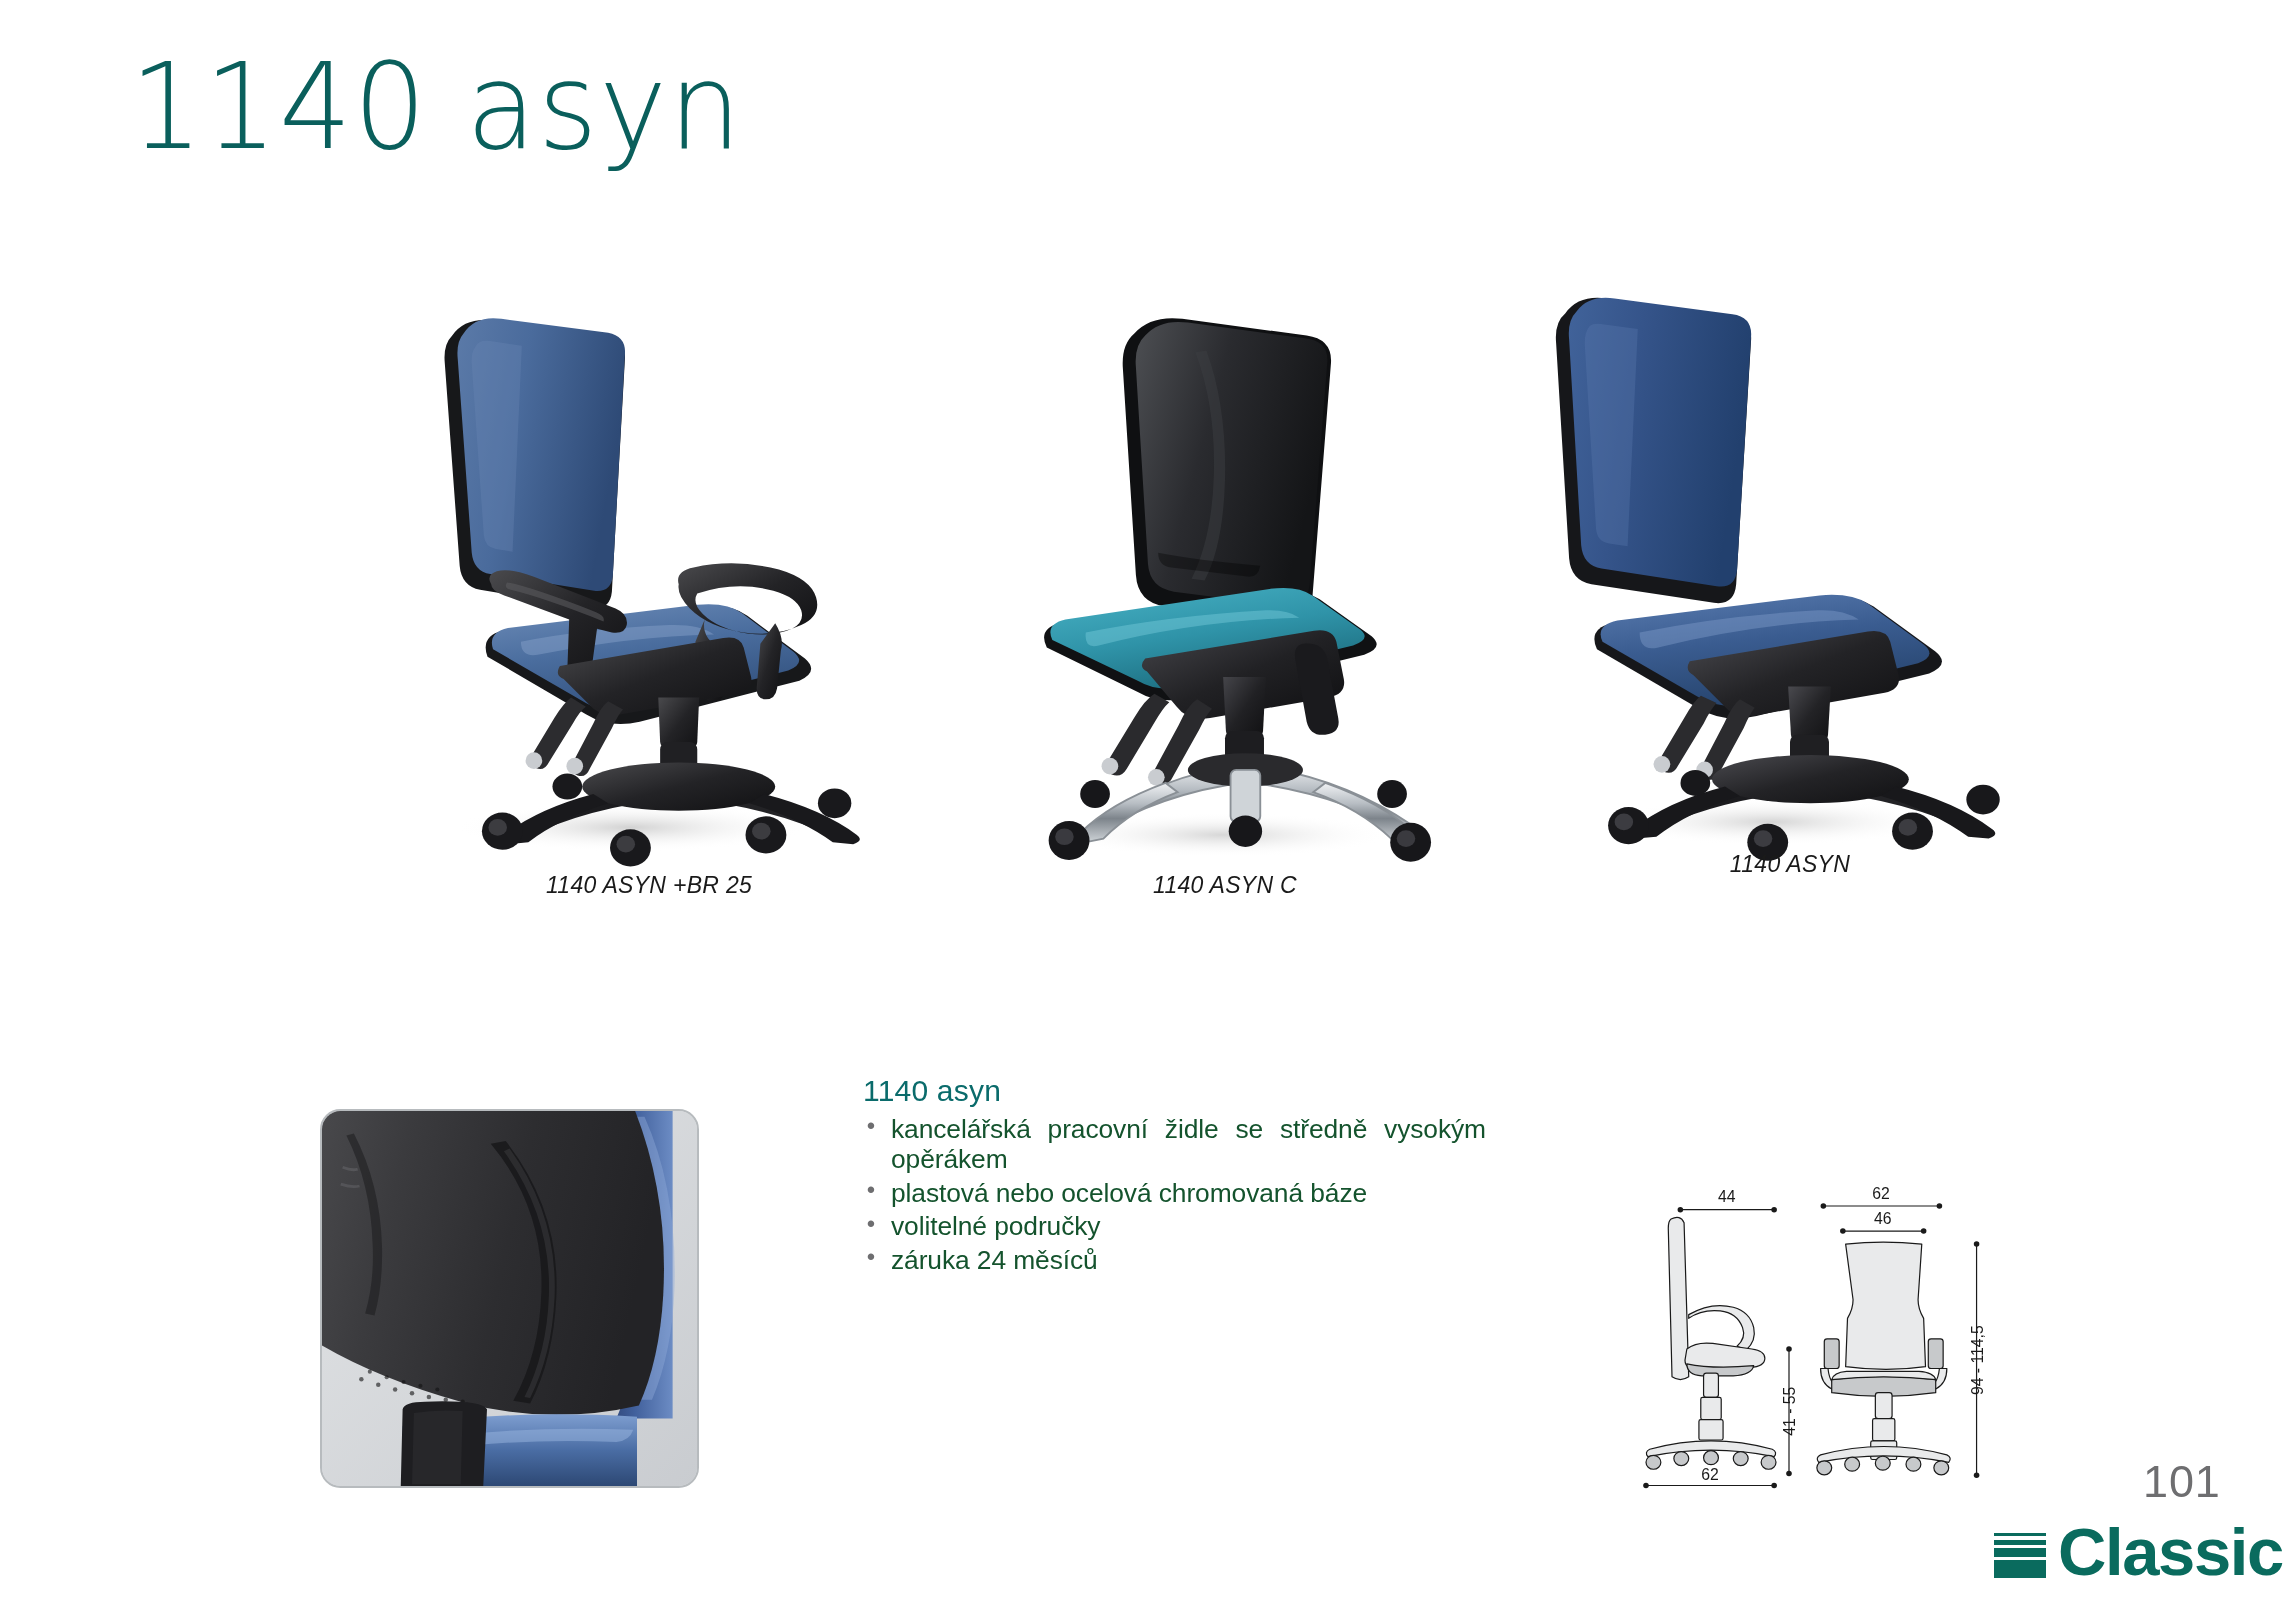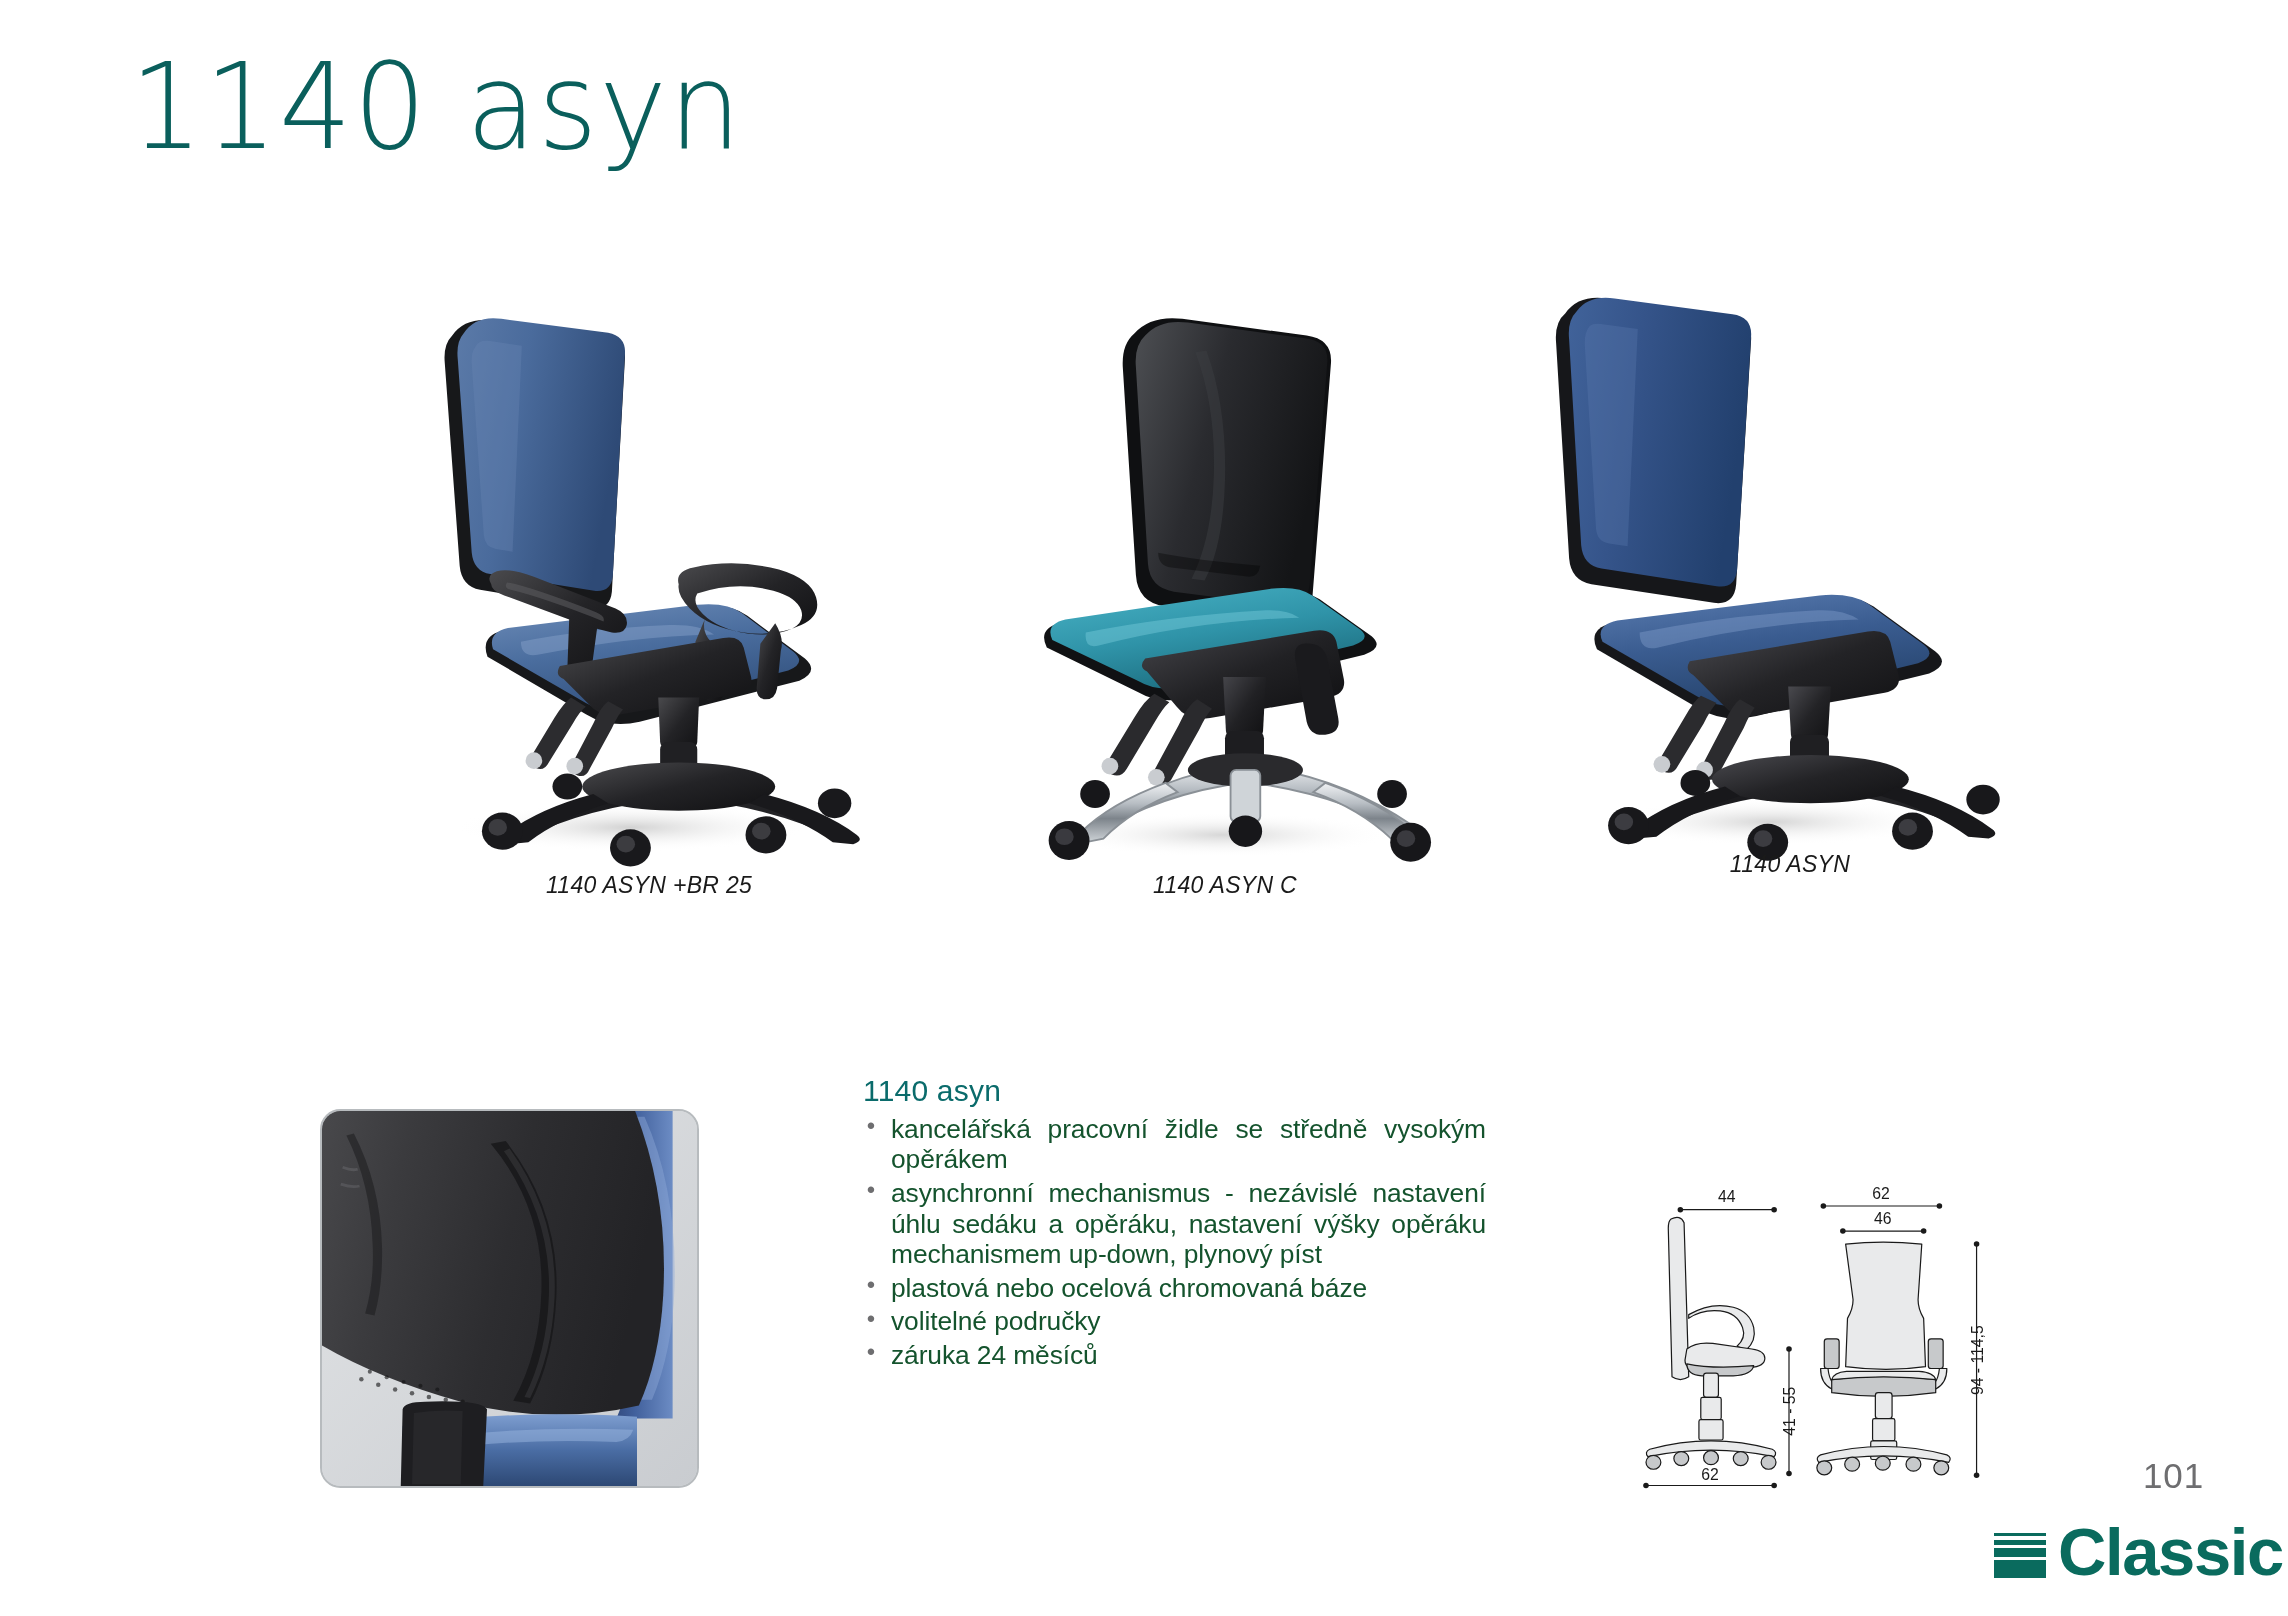--- a/index.html
+++ b/index.html
@@ -65,21 +65,21 @@
     font-size:24px;color:#6e6e70;
   }
   #desc li > span{display:block;}
 
   
   #tech-drawing{position:absolute;left:1633px;top:1167px;width:390px;height:325px;}
 
   
   #page-number{
     position:absolute;left:2143px;top:1456px;
-    font-size:35px;color:#6e6e70;letter-spacing:0.9px;
+    font-size:45px;color:#6e6e70;letter-spacing:0.9px;
   }
   #brand{
     position:absolute;left:1994px;top:1521px;
     display:flex;align-items:center;gap:12px;
   }
   #brand .bars{display:flex;flex-direction:column;justify-content:flex-end;
     width:52px;height:52px;gap:3.7px;}
   #brand .bars i{display:block;background:#0a6b5e;width:100%;}
   #brand .bars i:nth-child(1){height:2.8px;}
   #brand .bars i:nth-child(2){height:4.6px;}
@@ -373,23 +373,20 @@
     </div>
   </div>
 
   <div id="desc">
     <h2>1140 asyn</h2>
     <ul>
       <li>
           <span>kancelářská pracovní židle se středně vysokým opěrákem</span>
         </li>
       <li>
-          <span>asynchronní mechanismus - nezávislé nastavení úhlu sedáku a opěráku, nastavení výšky opěráku mechanismem up-down, plynový píst</span>
-        </li>
-      <li>
           <span>plastová nebo ocelová chromovaná báze</span>
         </li>
       <li>
           <span>volitelné područky</span>
         </li>
       <li>
           <span>záruka 24 měsíců</span>
         </li>
     </ul>
   </div>

